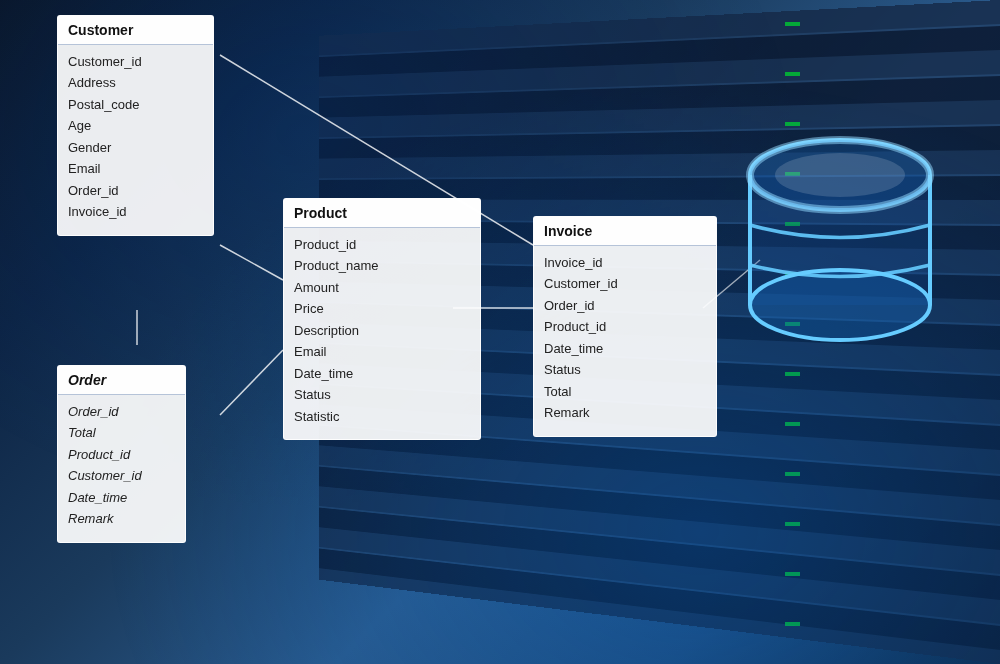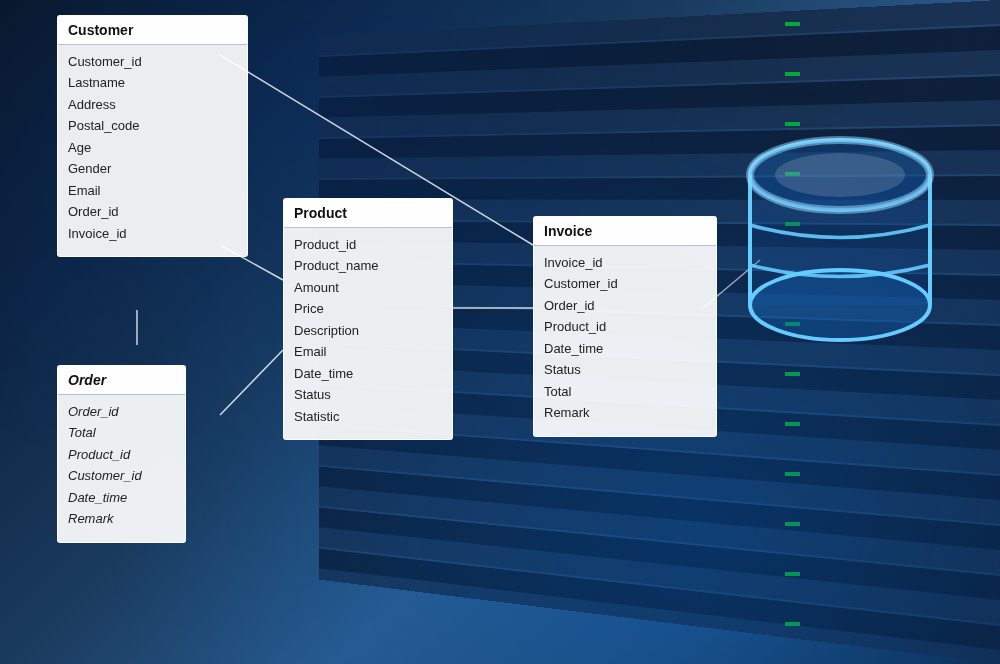--- a/index.html
+++ b/index.html
@@ -126,36 +126,35 @@
 
     <line x1="220" y1="55" x2="533" y2="245" stroke="white" stroke-width="1.5" opacity="0.8"></line>
 
     <line x1="453" y1="308" x2="533" y2="308" stroke="white" stroke-width="1.5" opacity="0.8"></line>
 
     <line x1="220" y1="415" x2="283" y2="350" stroke="white" stroke-width="1.5" opacity="0.8"></line>
 
     <line x1="703" y1="308" x2="760" y2="260" stroke="white" stroke-width="1.5" opacity="0.6"></line>
   </svg>
 
-  <div class="db-table" style="left:57px; top:15px; width:191px;">
+  <div class="db-table" style="left:57px; top:15px; width:157px;">
     <div class="db-table-header">Customer</div>
     <div class="db-table-body">
       <div>Customer_id</div>
-      <div>Lastname</div>
       <div>Address</div>
       <div>Postal_code</div>
       <div>Age</div>
       <div>Gender</div>
       <div>Email</div>
       <div>Order_id</div>
       <div>Invoice_id</div>
     </div>
   </div>
 
-  <div class="db-table" style="left:283px; top:198px; width:170px;">
+  <div class="db-table" style="left:283px; top:198px; width:198px;">
     <div class="db-table-header">Product</div>
     <div class="db-table-body">
       <div>Product_id</div>
       <div>Product_name</div>
       <div>Amount</div>
       <div>Price</div>
       <div>Description</div>
       <div>Email</div>
       <div>Date_time</div>
       <div>Status</div>

